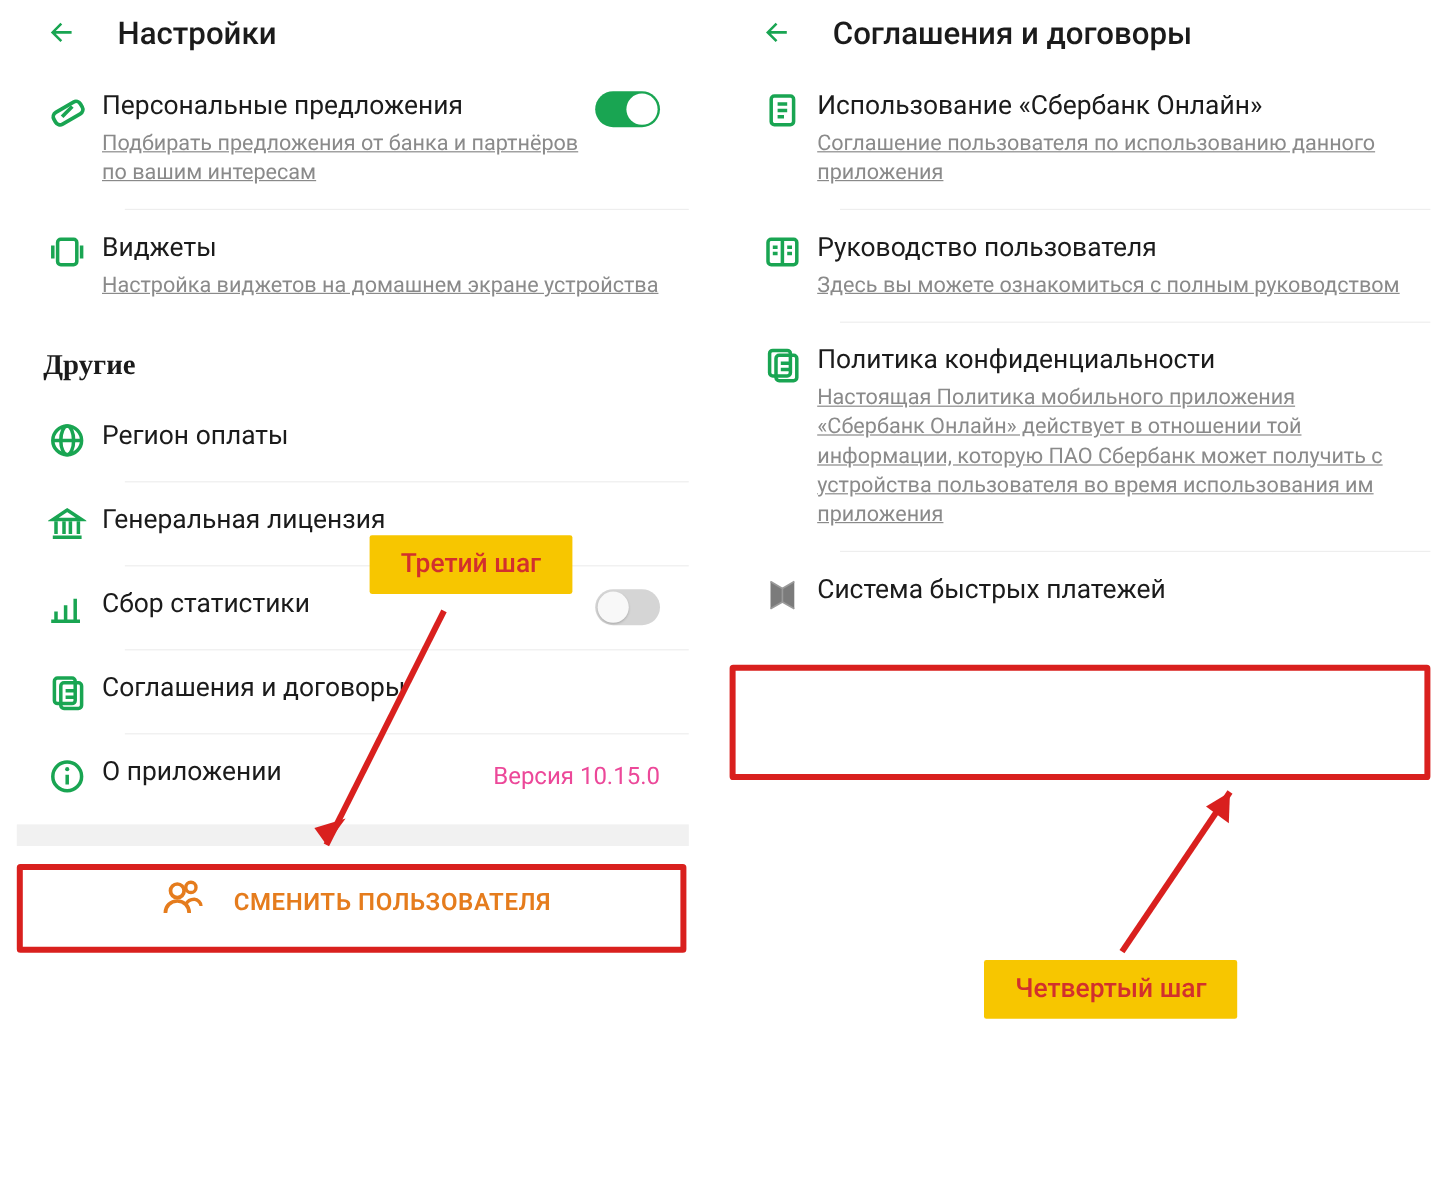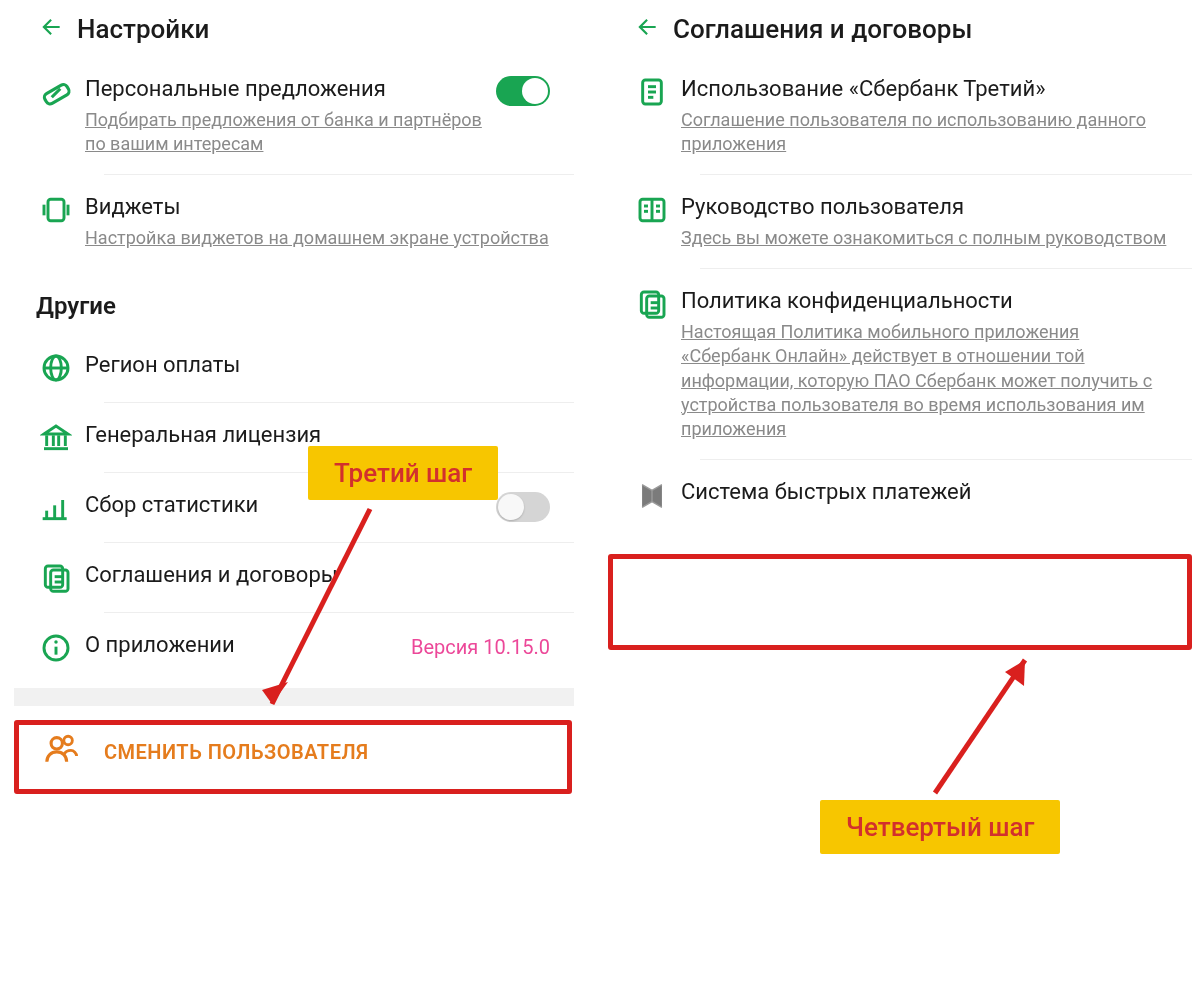--- a/index.html
+++ b/index.html
@@ -16,21 +16,21 @@
     top: 0;
     background: #fff;
     width: 560px;
   }
   .screen-left { left: 14px; }
   .screen-right { left: 610px; width: 582px; }
   .header {
     display: flex;
     align-items: flex-end;
     padding: 14px 10px 12px 24px;
-    gap: 13px;
+    gap: 34px;
   }
   .header .title {
     font-size: 26px;
     font-weight: 500;
     color: #1b1b1b;
   }
   .back-arrow { width: 26px; height: 26px; }
   .item {
     display: flex;
     align-items: flex-start;
@@ -73,20 +73,21 @@
   .item .value {
     font-size: 20px;
     color: #ec4899;
     align-self: center;
   }
   .section-title {
     font-size: 24px;
     font-weight: 600;
     color: #1b1b1b;
     padding: 24px 0 12px 22px;
+    font-family: Liberation Serif, serif;
   }
   .toggle {
     width: 54px;
     height: 30px;
     border-radius: 15px;
     position: relative;
     flex-shrink: 0;
     align-self: flex-start;
     margin-top: 2px;
   }
@@ -109,28 +110,29 @@
   }
   .switch-user {
     display: flex;
     align-items: center;
     gap: 26px;
     padding: 26px 24px 0 30px;
     font-size: 20px;
     font-weight: 600;
     color: #e57c1d;
     letter-spacing: .5px;
+    justify-content: center;
   }
 
   
   .callout {
     position: absolute;
     background: #f7c600;
     color: #d2302d;
-    font-size: 26px;
+    font-size: 22px;
     font-weight: 500;
     padding: 12px 26px;
     border-radius: 2px;
   }
   .highlight {
     position: absolute;
     border: 5px solid #d9201e;
     border-radius: 3px;
     pointer-events: none;
   }
@@ -290,21 +292,21 @@
   <div class="item">
     <span class="icon-wrap">
       <svg width="32" height="32" viewBox="0 0 24 24">
           <rect x="5" y="3" width="14" height="18" rx="2" class="ic-green"></rect>
           <line x1="9" y1="8" x2="15" y2="8" class="ic-green"></line>
           <line x1="9" y1="12" x2="15" y2="12" class="ic-green"></line>
           <line x1="9" y1="16" x2="13" y2="16" class="ic-green"></line>
         </svg>
     </span>
     <div class="text">
-      <div class="primary">Использование «Сбербанк Третий»</div>
+      <div class="primary">Использование «Сбербанк Онлайн»</div>
       <div class="secondary">Соглашение пользователя по использованию данного приложения</div>
     </div>
   </div>
 
   <div class="item">
     <span class="icon-wrap">
       <svg width="32" height="32" viewBox="0 0 24 24">
           <rect x="3" y="4" width="18" height="16" rx="2" class="ic-green"></rect>
           <line x1="12" y1="4" x2="12" y2="20" class="ic-green"></line>
           <line x1="6" y1="9" x2="9" y2="9" class="ic-green"></line>

